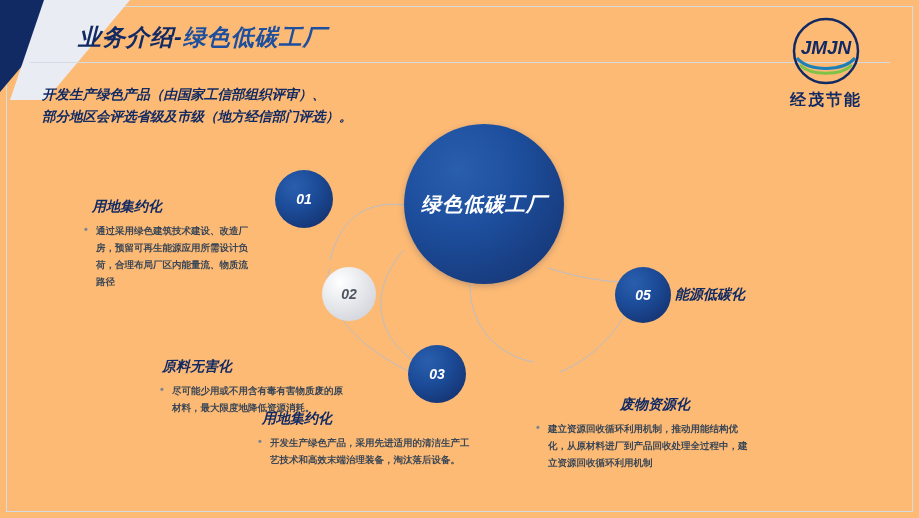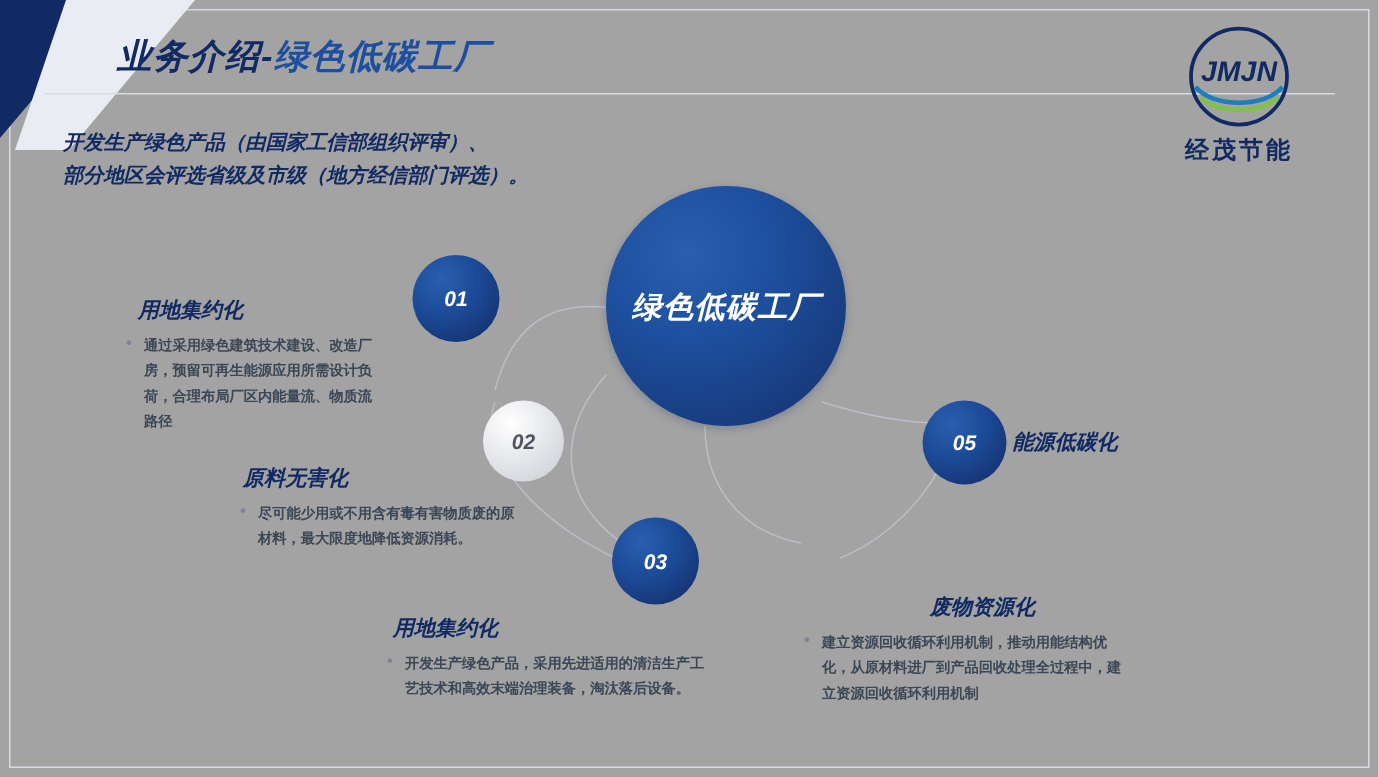--- a/index.html
+++ b/index.html
@@ -7,21 +7,21 @@
     padding: 0;
     background: #ffffff;
   }
   body {
     font-family: "Liberation Sans", sans-serif;
   }
   #slide {
     position: relative;
     width: 919px;
     height: 518px;
-    background: #a3a3a3;
+    background: #fdba74;
     overflow: hidden;
   }
   
   .corner-dark {
     position: absolute;
     left: 0; top: 0;
     width: 120px; height: 92px;
     background: #122a63;
     clip-path: polygon(0 0, 78px 0, 0 92px);
   }
@@ -147,21 +147,21 @@
   .block .body::before {
     content: "•";
     position: absolute;
     left: 0; top: -1px;
     color: #7b8494;
     font-size: 11px;
   }
   .blk-land   { left: 84px;  top: 198px; width: 172px; }
   .blk-land h3 { margin-left: 8px; }
   .blk-raw    { left: 160px; top: 310px; width: 190px; }
-  .blk-raw h3 { margin-left: 2px; }
+  .blk-raw h3 { margin-left: 2px; margin-top: 48px; }
   .blk-prod   { left: 258px; top: 410px; width: 212px; }
   .blk-prod h3 { margin-left: 4px; }
   .blk-waste  { left: 536px; top: 396px; width: 218px; }
   .blk-waste h3 { margin-left: 84px; }
   .blk-energy { left: 644px; top: 286px; width: 206px; }
   .blk-energy h3 { margin-left: 31px; }
 </style>
 </head>
 <body>
 

